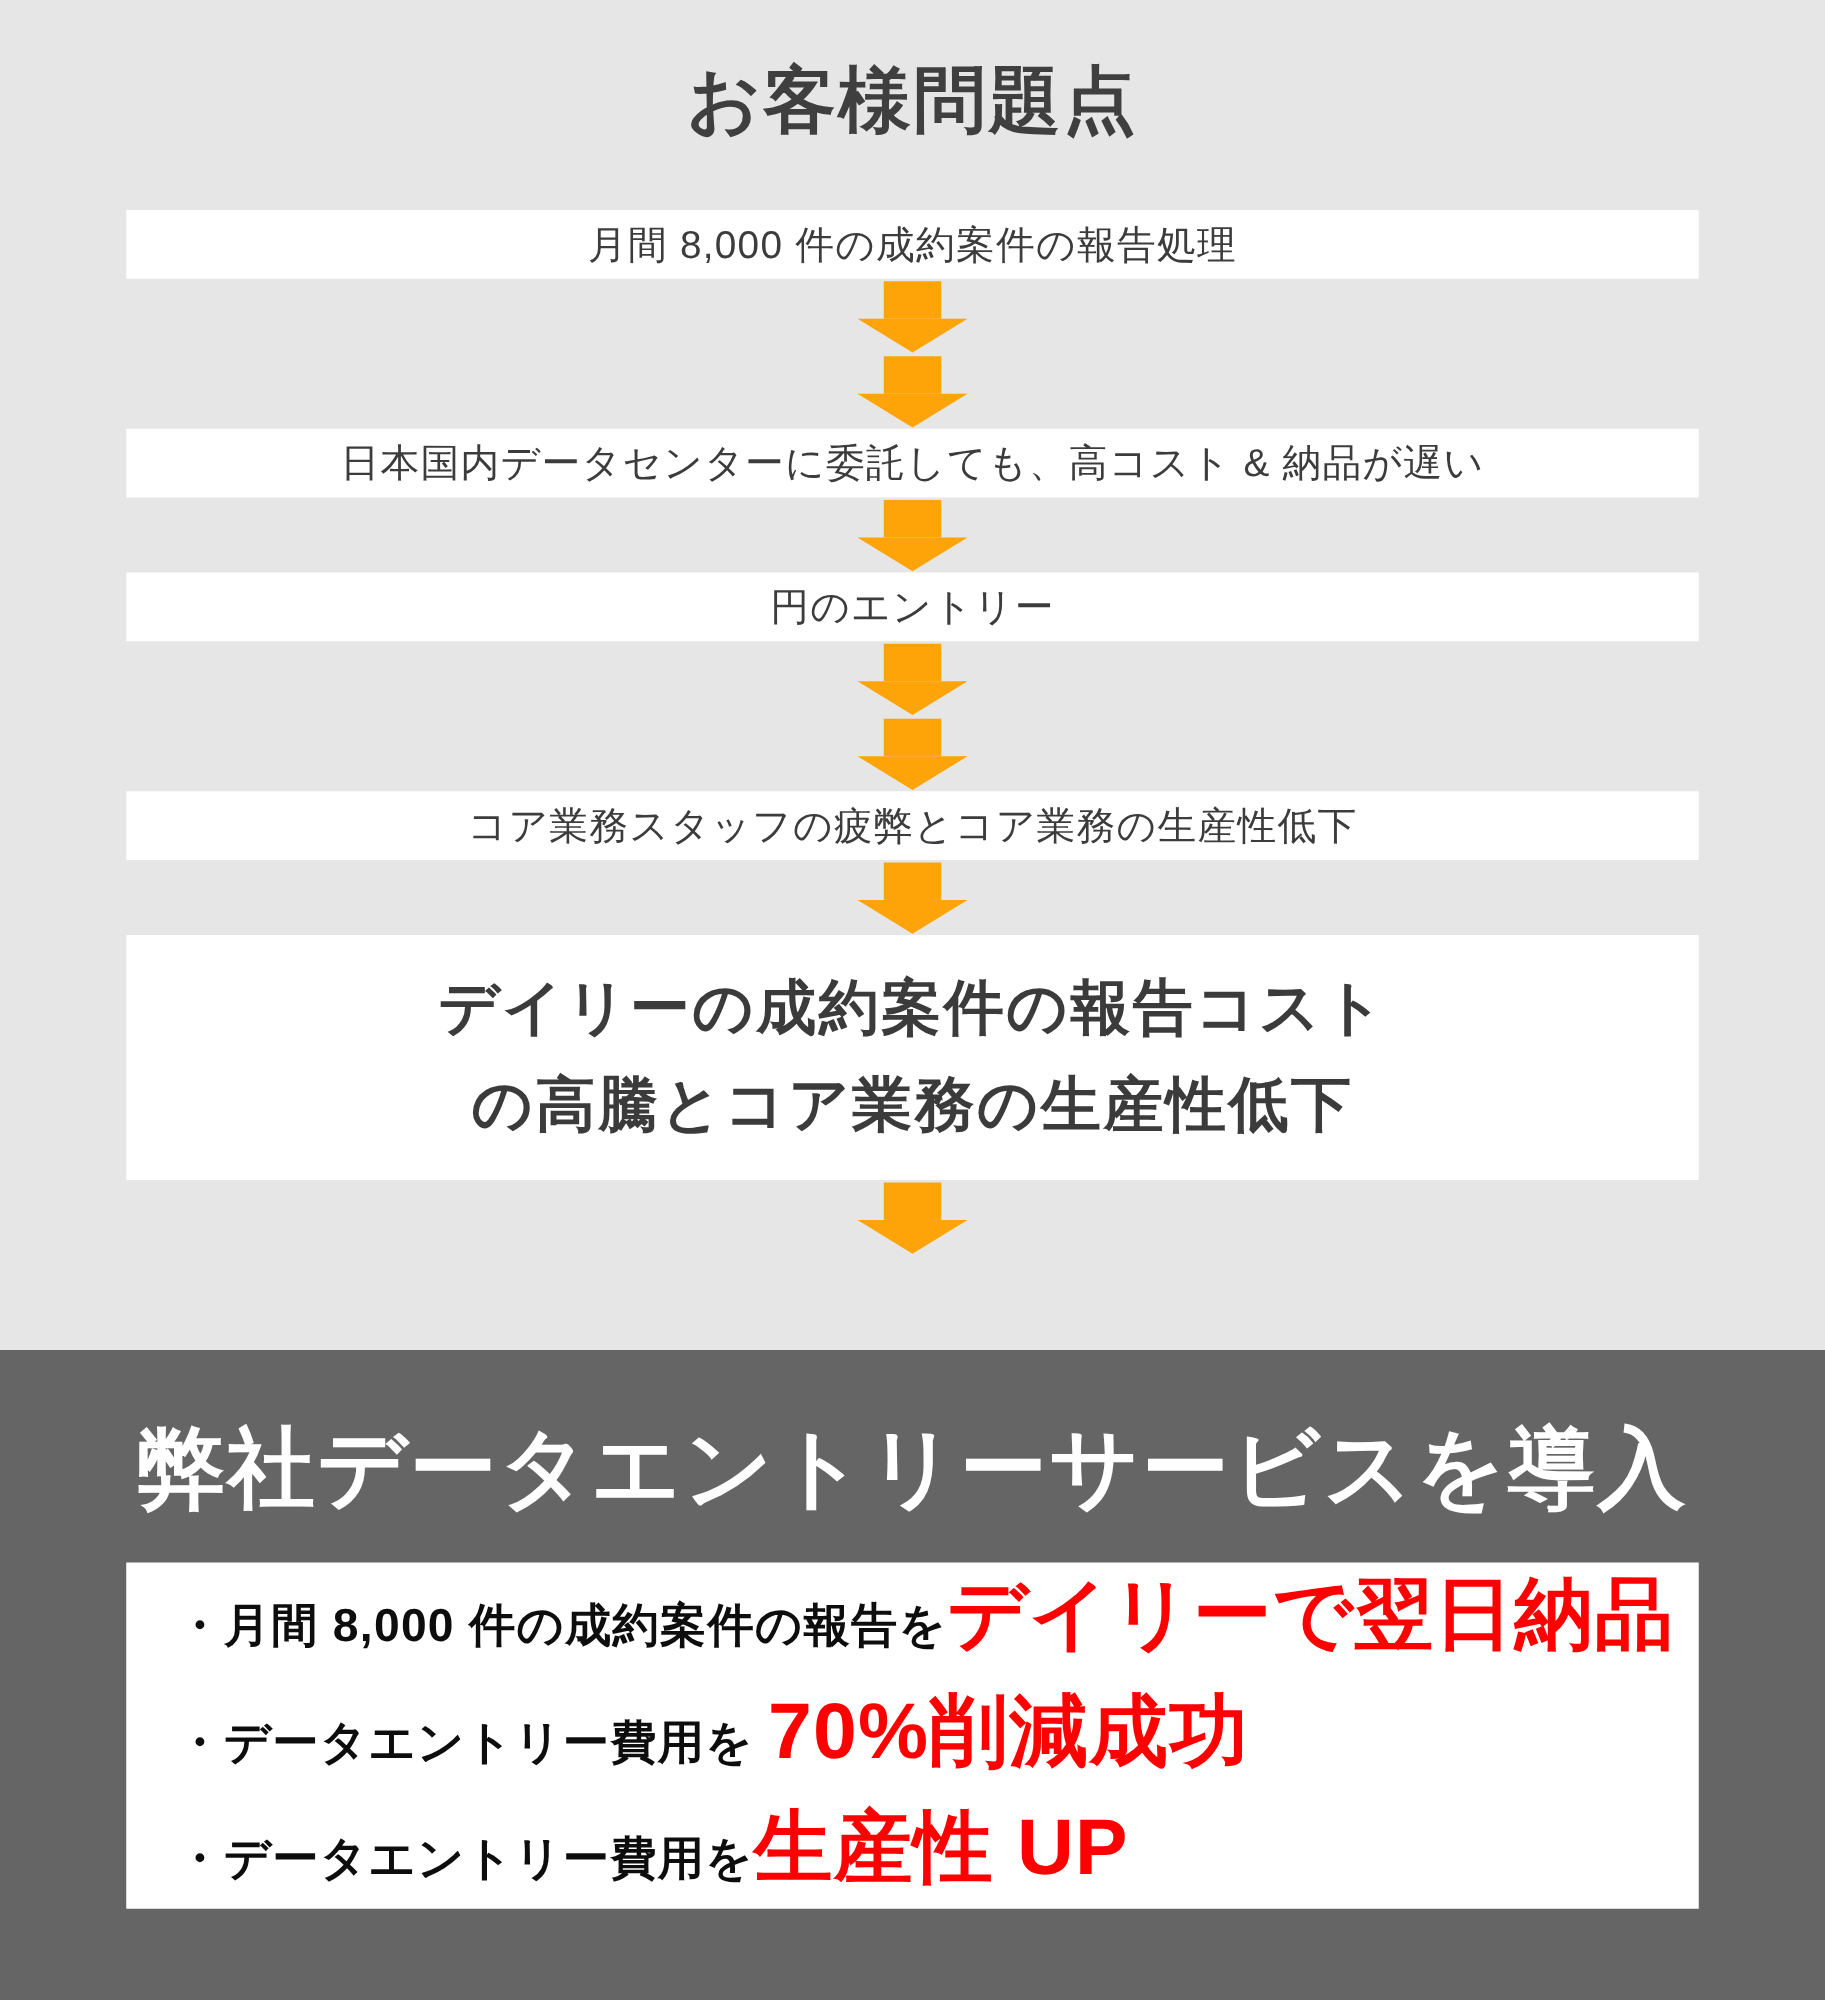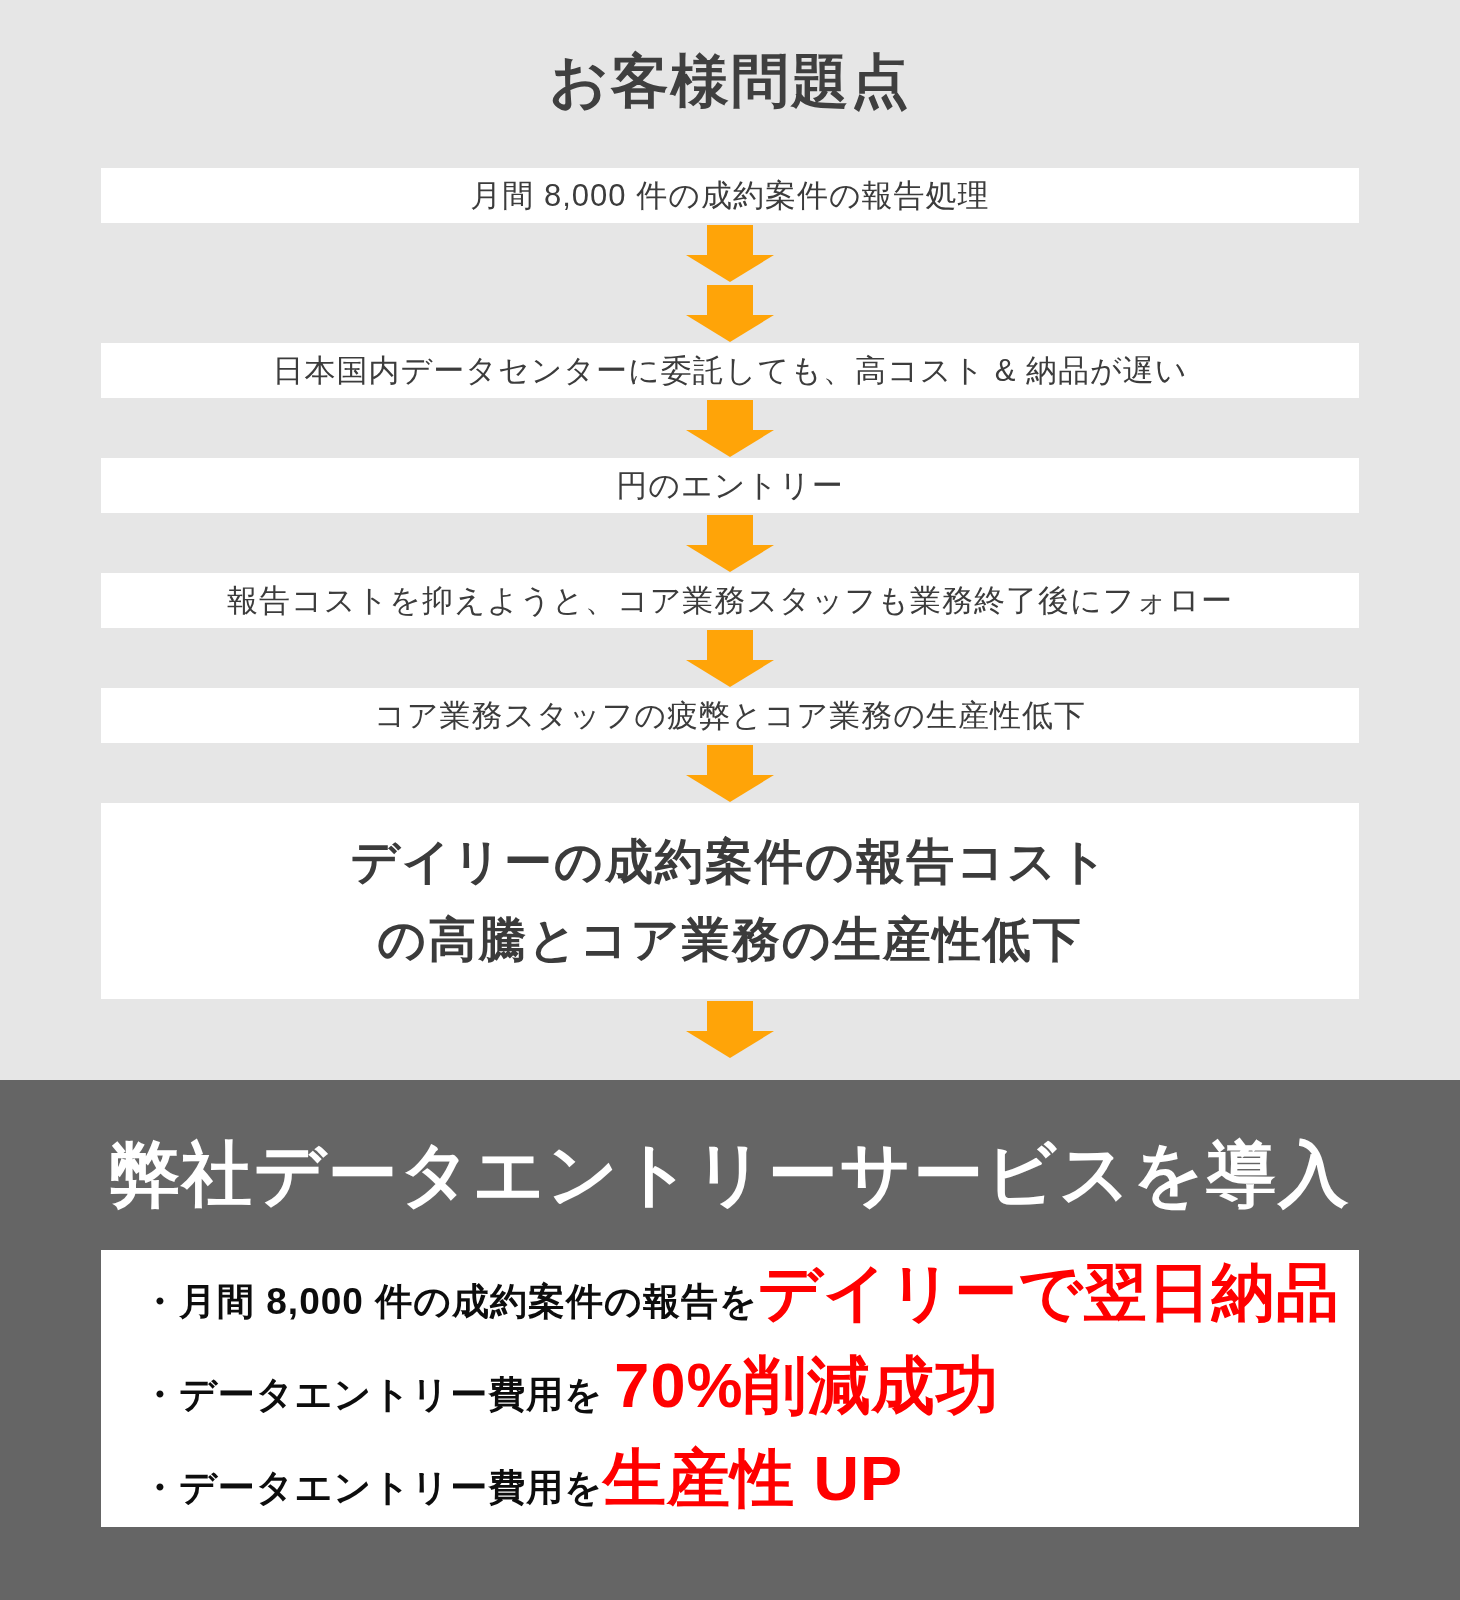--- a/index.html
+++ b/index.html
@@ -157,21 +157,20 @@
     <div class="arrow-head"></div>
   </div>
 
   <div class="flow-box">円のエントリー</div>
 
   <div class="arrow-zone">
     <div class="arrow-stem"></div>
     <div class="arrow-head"></div>
   </div>
 
-  <div class="flow-box">報告コストを抑えようと、コア業務スタッフも業務終了後にフォロー</div>
 
   <div class="arrow-zone">
     <div class="arrow-stem"></div>
     <div class="arrow-head"></div>
   </div>
 
   <div class="flow-box">コア業務スタッフの疲弊とコア業務の生産性低下</div>
 
   <div class="arrow-zone">
     <div class="arrow-stem"></div>

